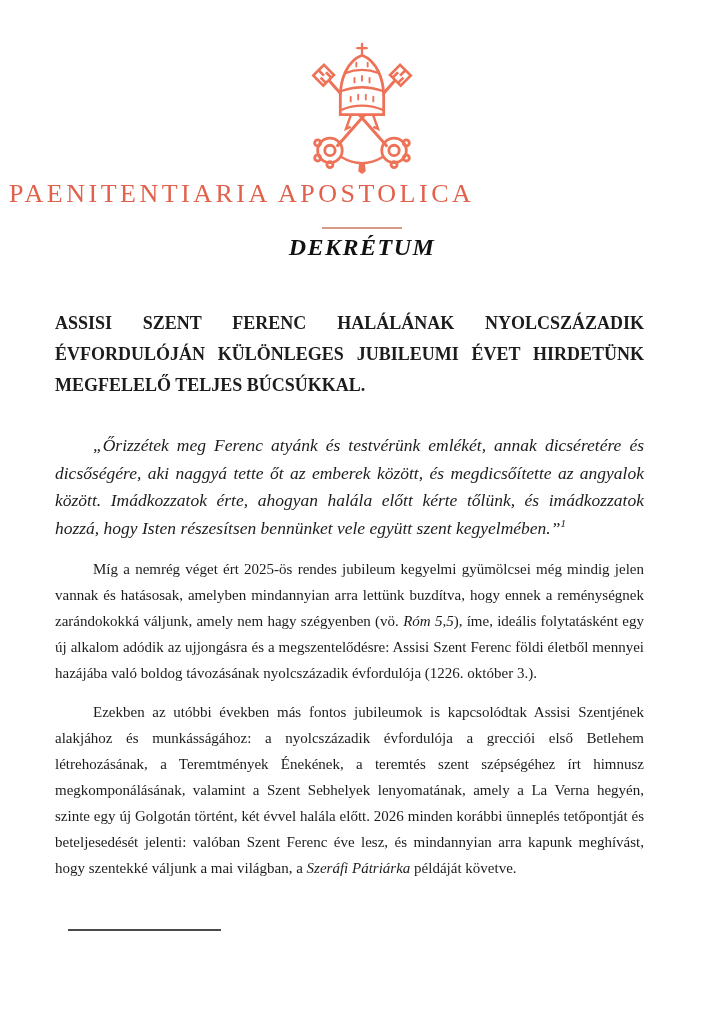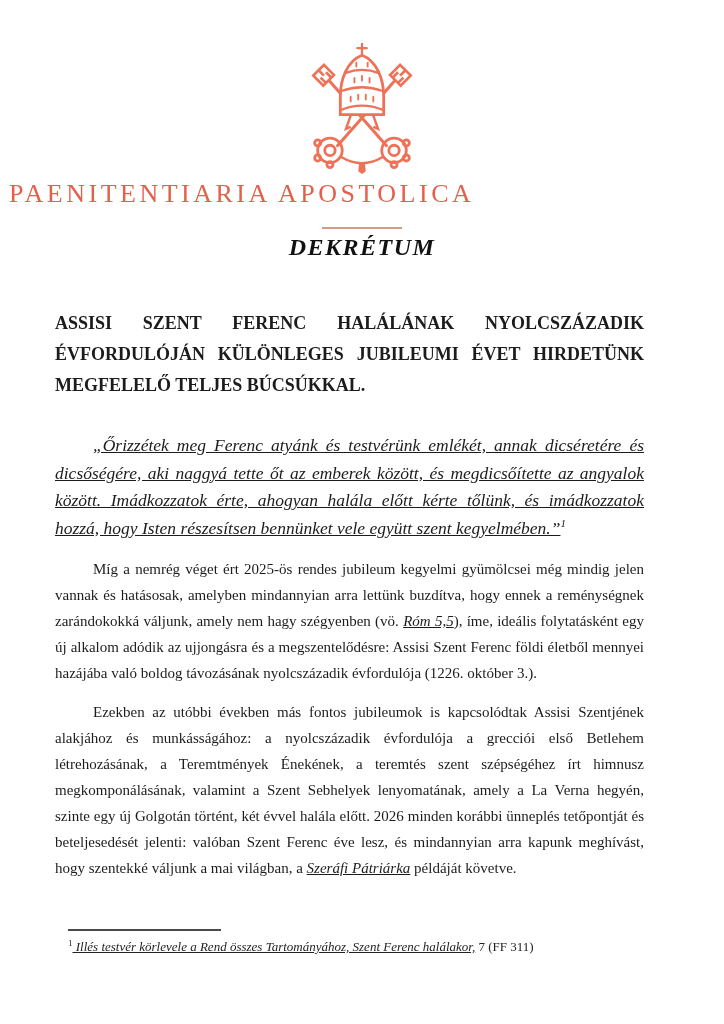--- a/index.html
+++ b/index.html
@@ -52,21 +52,21 @@
     margin-top:31px;
     font-size:17.5px;font-style:italic;line-height:27.5px;
     text-align:justify;text-indent:38px;
   }
   .body-para{
     margin-top:13px;
     font-size:15px;line-height:26px;
     text-align:justify;text-indent:38px;
   }
   .body-para:first-of-type{margin-top:14px;}
-  .it{font-style:italic;text-decoration:underline;}
+  .it{font-style:italic;}
   sup{font-size:11px;line-height:0;vertical-align:super;}
   .footnote{
     position:absolute;left:68px;top:929px;width:589px;
   }
   .footnote-rule{
     width:153px;height:2px;background:var(--fnrule);margin-bottom:7px;
   }
   .footnote-text{
     font-size:13px;line-height:17px;color:#222222;
   }
@@ -156,16 +156,15 @@
     <p class="heading-para">ASSISI SZENT FERENC HALÁLÁNAK NYOLCSZÁZADIK ÉVFORDULÓJÁN KÜLÖNLEGES JUBILEUMI ÉVET HIRDETÜNK MEGFELELŐ TELJES BÚCSÚKKAL.</p>
     <p class="quote-para"><span class="it">„Őrizzétek meg Ferenc atyánk és testvérünk emlékét, annak dicséretére és dicsőségére, aki naggyá tette őt az emberek között, és megdicsőítette az angyalok között. Imádkozzatok érte, ahogyan halála előtt kérte tőlünk, és imádkozzatok hozzá, hogy Isten részesítsen bennünket vele együtt szent kegyelmében.”</span><sup>1</sup></p>
     <div>
         <p class="body-para"><span>Míg a nemrég véget ért 2025-ös rendes jubileum kegyelmi gyümölcsei még mindig jelen vannak és hatásosak, amelyben mindannyian arra lettünk buzdítva, hogy ennek a reménységnek zarándokokká váljunk, amely nem hagy szégyenben (vö. </span><span class="it">Róm 5,5</span><span>), íme, ideális folytatásként egy új alkalom adódik az ujjongásra és a megszentelődésre: Assisi Szent Ferenc földi életből mennyei hazájába való boldog távozásának nyolcszázadik évfordulója (1226. október 3.).</span></p>
         <p class="body-para"><span>Ezekben az utóbbi években más fontos jubileumok is kapcsolódtak Assisi Szentjének alakjához és munkásságához: a nyolcszázadik évfordulója a grecciói első Betlehem létrehozásának, a Teremtmények Énekének, a teremtés szent szépségéhez írt himnusz megkomponálásának, valamint a Szent Sebhelyek lenyomatának, amely a La Verna hegyén, szinte egy új Golgotán történt, két évvel halála előtt. 2026 minden korábbi ünneplés tetőpontját és beteljesedését jelenti: valóban Szent Ferenc éve lesz, és mindannyian arra kapunk meghívást, hogy szentekké váljunk a mai világban, a </span><span class="it">Szeráfi Pátriárka</span><span> példáját követve.</span></p>
       </div>
   </div>
 
   <div class="footnote">
     <div class="footnote-rule"></div>
-    <div class="footnote-text"><sup>1</sup><span><span class="it"> Illés testvér körlevele a Rend összes Tartományához, Szent Ferenc halálakor,</span><span> 7 (FF 311)</span></span></div>
   </div>
 
 </div>
 
 </body></html>

